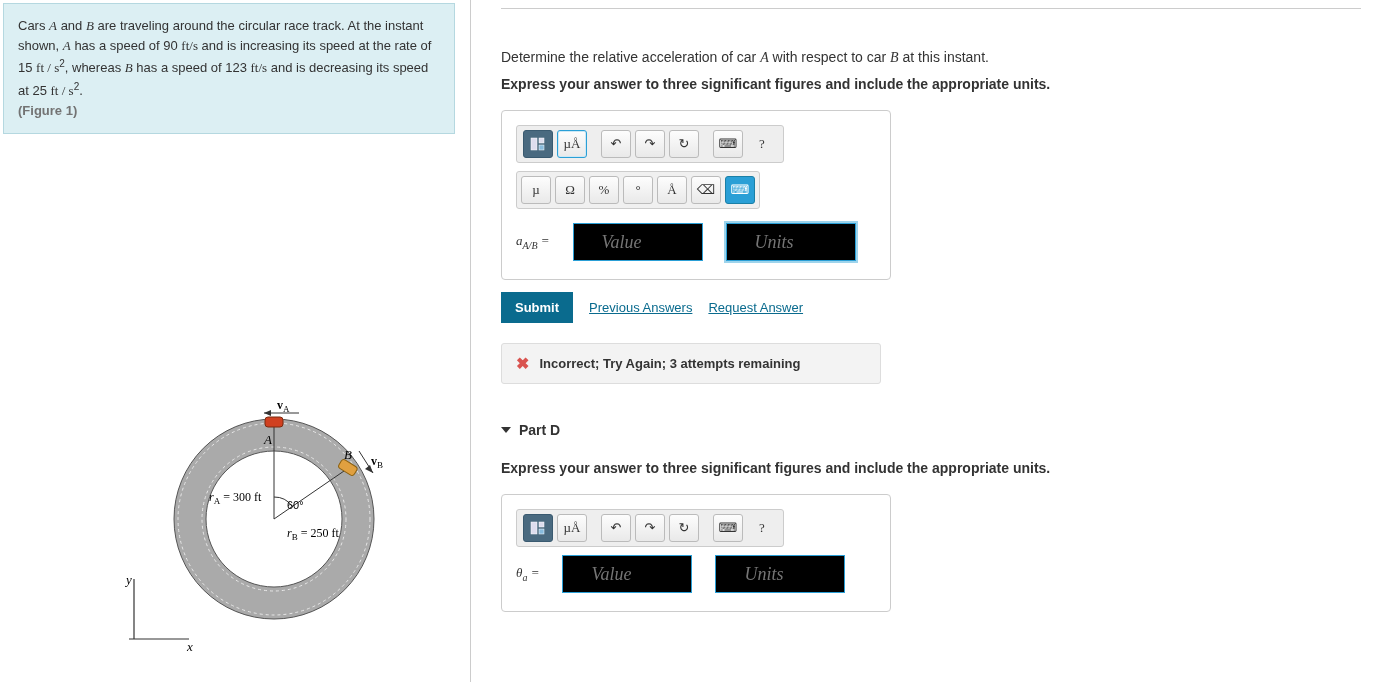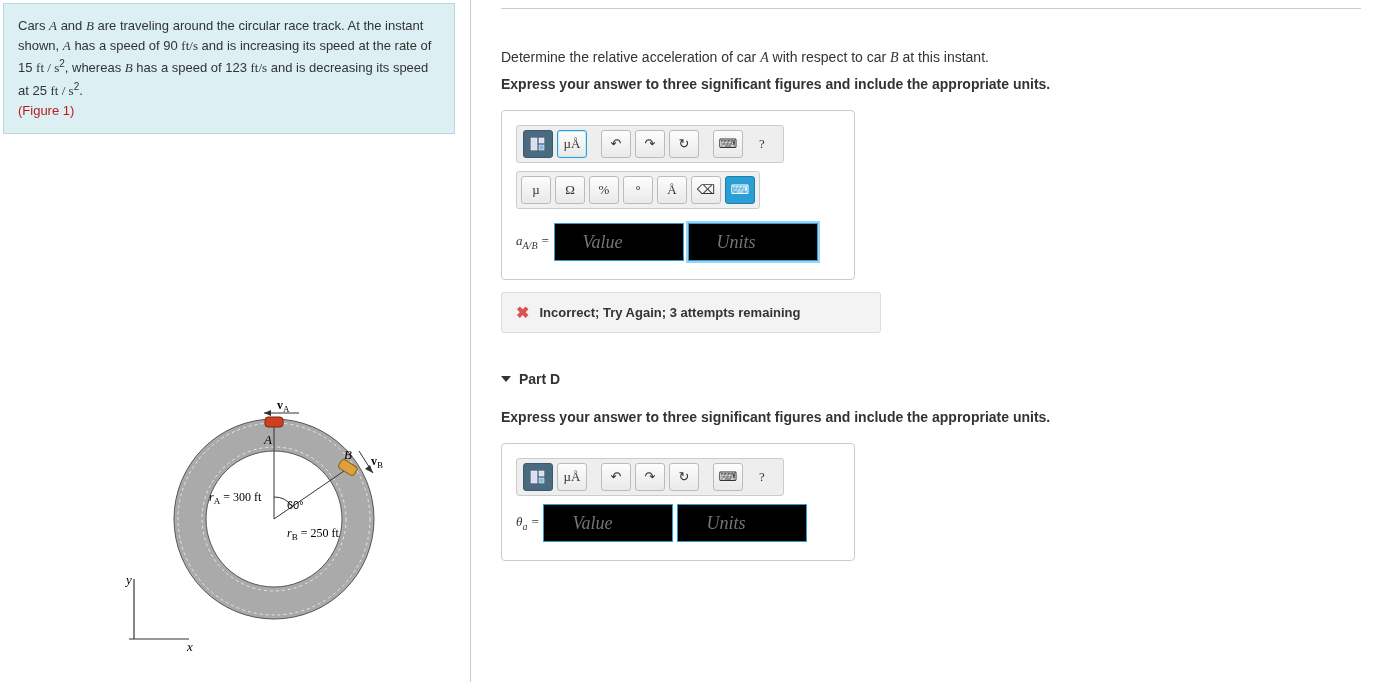--- a/index.html
+++ b/index.html
@@ -3,42 +3,42 @@
 <meta charset="utf-8">
 <style>
 * { box-sizing: border-box; margin: 0; padding: 0; }
 body { font-family: Arial, Helvetica, sans-serif; font-size: 13px; color: #333; background: #fff; display: flex; width: 1386px; height: 682px; }
 .left-col { width: 470px; padding: 3px 15px 0 3px; }
 .right-col { flex: 1; border-left: 1px solid #ccc; padding: 0 25px 0 30px; overflow: hidden; }
 .problem-box { background: #dceff3; border: 1px solid #b5d8e0; padding: 12px 14px; line-height: 1.55; font-size: 13px; color: #333; }
 .problem-box .serif { font-family: 'Times New Roman', serif; font-style: italic; }
 .problem-box .unit { font-family: 'Times New Roman', serif; }
 .problem-box sup { font-size: 10px; }
-.fig-link { color: #b91c1c; }
+.fig-link { color: #737373; font-weight: bold; }
 .figure-section { margin-top: 255px; }
 .figure-header { display: flex; align-items: center; justify-content: space-between; border-bottom: 1px solid #ccc; padding-bottom: 4px; }
 .figure-header h2 { font-size: 17px; font-weight: 700; color: #333; }
 .pager { display: flex; align-items: center; gap: 8px; font-size: 13px; }
 .pager-btn { width: 24px; height: 24px; border-radius: 50%; border: 1px solid #ccc; background: #fff; display: flex; align-items: center; justify-content: center; color: #aaa; font-size: 12px; }
 .figure-image { margin-top: 20px; display: flex; justify-content: center; }
 hr.divider { border: none; border-top: 1px solid #ccc; margin: 8px 0 40px 0; }
 .part-header { display: flex; align-items: center; gap: 8px; margin-bottom: 22px; }
 .part-header .tri { width: 0; height: 0; border-left: 5px solid transparent; border-right: 5px solid transparent; border-top: 6px solid #333; }
 .part-header strong { font-size: 14px; }
 .prompt { margin-bottom: 10px; font-size: 14px; }
 .prompt .serif { font-family: 'Times New Roman', serif; font-style: italic; }
 .instruct { font-weight: 700; margin-bottom: 18px; font-size: 14px; }
-.answer-box { border: 1px solid #ccc; border-radius: 4px; padding: 14px 18px 18px 14px; margin-bottom: 12px; width: 354px; }
+.answer-box { border: 1px solid #ccc; border-radius: 4px; padding: 14px 18px 18px 14px; margin-bottom: 12px; width: 390px; }
 .toolbar { display: flex; align-items: center; gap: 4px; margin-bottom: 8px; background: #eee; border: 1px solid #ccc; border-radius: 3px; padding: 4px 6px; width: fit-content; }
 .tool-btn { width: 30px; height: 28px; border: 1px solid #bbb; border-radius: 3px; background: linear-gradient(#fdfdfd,#e9e9e9); display:flex; align-items:center; justify-content:center; font-size: 13px; font-family: 'Times New Roman', serif; }
 .tool-btn.dark { background: #4a6a80; color: #fff; border-color: #3a5a70; }
 .tool-btn.blue { border-color: #2a9fd6; box-shadow: 0 0 0 1px #cde8f5 inset; }
 .tool-spacer { width: 6px; }
 .sub-palette { display: flex; gap: 4px; margin-bottom: 14px; background: #f0f0f0; border: 1px solid #ccc; border-radius: 3px; padding: 4px; width: fit-content; }
-.input-row { display: flex; align-items: center; gap: 4px; }
+.input-row { display: flex; align-items: center; gap: 23px; }
 .input-label { font-family: 'Times New Roman', serif; font-style: italic; font-size: 13px; }
 .val-input, .unit-input { height: 38px; border: 1px solid #2a9fd6; padding: 0 28px; font-family: 'Times New Roman', serif; font-style: italic; font-size: 18px; color: #999; background: #000000; }
 .val-input { width: 130px; }
 .unit-input { width: 130px; border-color: #2a9fd6; }
 .submit-row { display: flex; align-items: center; gap: 16px; margin-bottom: 20px; }
 .submit-btn { background: #0a6b8e; color: #fff; border: none; padding: 8px 14px; font-size: 13px; font-weight: 700; }
 .link { color: #0a6b8e; text-decoration: underline; font-size: 13px; }
 .feedback { background: #f3f3f3; border: 1px solid #ddd; border-radius: 3px; padding: 10px 14px; display: flex; align-items: center; gap: 10px; width: 380px; }
 .feedback .x { color: #d9534f; font-weight: 700; font-size: 16px; }
 .feedback strong { font-size: 13px; }
@@ -133,20 +133,25 @@
       <div class="tool-btn">⌫</div>
       <div class="tool-btn" style="background:#2a9fd6;color:#fff;border-color:#1a7fa6;">⌨</div>
     </div>
     <div class="input-row">
       <span class="input-label"><span>a</span><span class="sub">A/B</span><span> = </span></span>
       <input class="val-input" placeholder="Value" style="">
       <input class="unit-input" style="box-shadow: rgb(158, 212, 236) 0px 0px 0px 2px;" placeholder="Units">
     </div>
   </div>
 
+  <div class="submit-row">
+    <button class="submit-btn">Submit</button>
+    <a class="link">Previous Answers</a>
+    <a class="link">Request Answer</a>
+  </div>
 
   <div class="feedback">
     <span class="x">✖</span>
     <strong>Incorrect; Try Again; 3 attempts remaining</strong>
   </div>
 
   <div class="part-d">
     <div class="part-header">
       <div class="tri"></div>
       <strong>Part D</strong>

